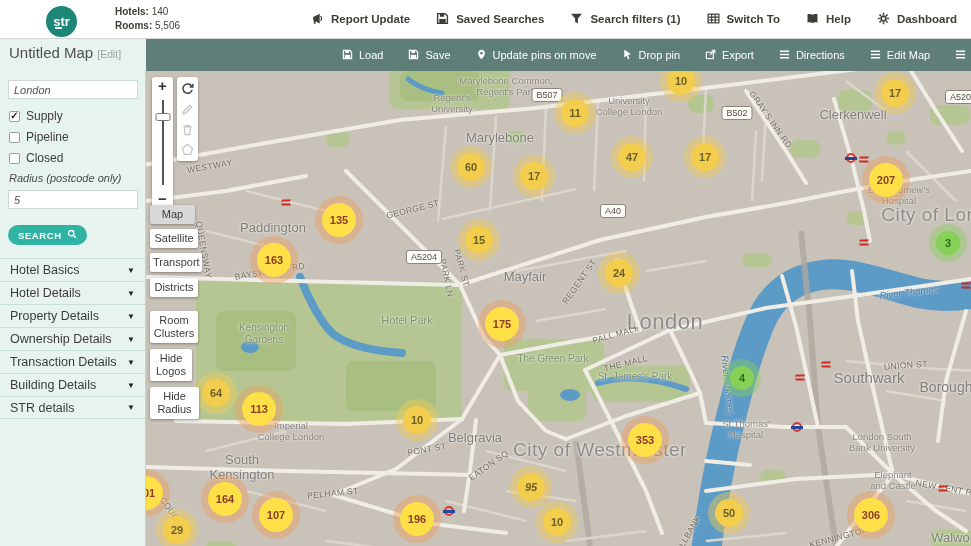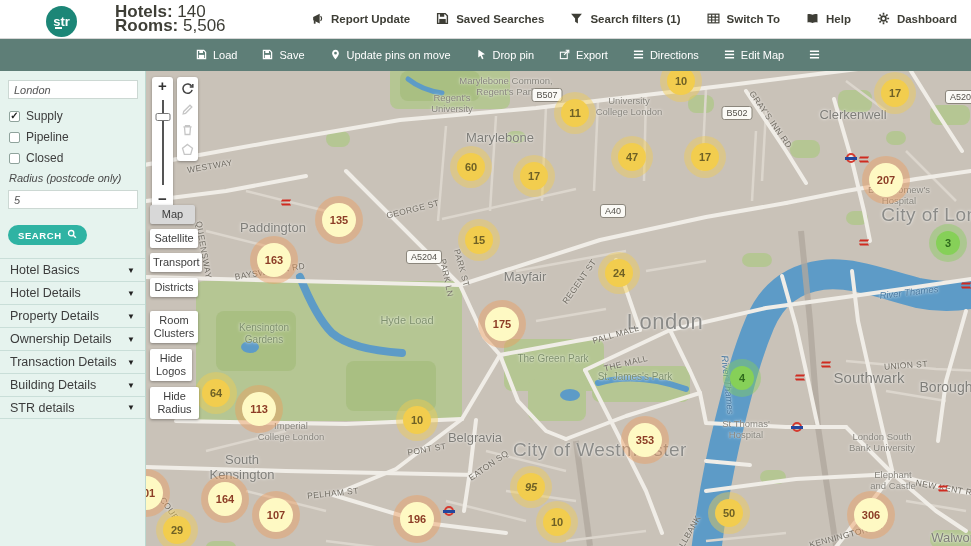--- a/index.html
+++ b/index.html
@@ -7,21 +7,21 @@
     font-family: "Liberation Sans", sans-serif; }
 
   
   .header { height:39px; background:#fff; border-bottom:1px solid #d6d6d6;
     display:flex; align-items:center; position:relative; z-index:30; }
   .logo { width:31px; height:31px; border-radius:50%; background:#1c8677; color:#fff;
     display:flex; align-items:center; justify-content:center; font-weight:bold;
     font-size:13px; margin-left:46px; position:relative; top:2px; flex:none; }
   .logo::after { content:""; position:absolute; width:7px; height:1.5px; background:#fff;
     bottom:8px; left:9px; }
-  .stats { margin-left:38px; font-size:17px; line-height:14px; color:#3e3e36; }
+  .stats { margin-left:38px; font-size:10px; line-height:14px; color:#3e3e36; }
   .stats b { font-weight:bold; }
   .menu { margin-left:auto; display:flex; align-items:center; gap:26px; padding-right:14px; }
   .menu-item { display:flex; align-items:center; gap:7px; font-size:11.5px; font-weight:bold;
     color:#3e3e36; cursor:pointer; white-space:nowrap; }
   .menu-item svg { width:13px; height:13px; flex:none; }
 
   
   .map-bar { height:32px; display:flex; position:relative; z-index:25; }
   .map-title-area { width:146px; flex:none; background:#e6f3ee; padding:5px 0 0 9px; }
   .map-title-area .t { font-size:15px; color:#4f4f4f; }
@@ -69,21 +69,21 @@
   .k-park { color:#7e906c; font-size:10px; }
   .k-road { color:#6e695f; font-size:8.5px; letter-spacing:.4px; white-space:nowrap; }
   .k-water{ color:#48789f; font-size:9.5px; font-style:italic; white-space:nowrap; }
   .shield { position:absolute; transform:translate(-50%,-50%); background:#fbfaf6;
     border:1px solid #8b867c; border-radius:3px; font-size:9px; color:#55524b;
     padding:0 4px; line-height:12px; white-space:nowrap; }
   .marker { position:absolute; transform:translate(-50%,-50%); border-radius:50%;
     display:flex; align-items:center; justify-content:center; font-weight:bold;
     font-size:11px; cursor:pointer; }
   .c-yellow { background:#f2cd4e; color:#6e6126; box-shadow:0 0 0 7px rgba(242,205,78,.42); }
-  .c-orange { background:#fef9c3; color:#8c3d26; box-shadow:0 0 0 7px rgba(239,154,88,.42); }
+  .c-orange { background:#fde047; color:#8c3d26; box-shadow:0 0 0 7px rgba(239,154,88,.42); }
   .c-green  { background:#86d058; color:#2f6b1c; box-shadow:0 0 0 7px rgba(134,208,88,.42); }
   .roundel { position:absolute; width:10px; height:10px; transform:translate(-50%,-50%); }
   .roundel::before { content:""; position:absolute; inset:0; border:2px solid #d53a2f;
     border-radius:50%; }
   .roundel::after { content:""; position:absolute; left:-1px; top:3.5px; width:12px;
     height:3px; background:#24469c; }
   .rail { position:absolute; width:9px; height:7px; transform:translate(-50%,-50%); }
   .rail::before, .rail::after { content:""; position:absolute; left:0; width:9px;
     height:2px; background:#cf2b20; }
   .rail::before { top:0.5px; transform:skewX(-30deg); }
@@ -163,20 +163,23 @@
       <span><svg viewBox="0 0 12 12" fill="none" stroke="#3e3e36">
             <circle cx="6" cy="6" r="2.2" stroke-width="1.6"></circle>
             <path d="M6 .8 V2.6 M6 9.4 V11.2 M.8 6 H2.6 M9.4 6 H11.2 M2.3 2.3 L3.6 3.6 M8.4 8.4 L9.7 9.7 M9.7 2.3 L8.4 3.6 M3.6 8.4 L2.3 9.7" stroke-width="1.5"></path>
           </svg></span>
       <span>Dashboard</span>
     </div>
   </div>
 </div>
 
 <div class="map-bar">
+  <div class="map-title-area">
+    <span class="t">Untitled Map</span><span class="e">[Edit]</span>
+  </div>
   <div class="map-toolbar">
     <div class="tb-btn">
       <span><svg viewBox="0 0 12 12">
             <path d="M1.5 1.5 H8.5 L10.5 3.5 V10.5 H1.5 Z" fill="none" stroke="#fff" stroke-width="1.3"></path>
             <rect x="3.6" y="1.8" width="4" height="2.6" fill="#fff"></rect>
             <rect x="3" y="6.4" width="6" height="4" fill="#fff"></rect>
           </svg></span>
       <span>Load</span>
     </div>
     <div class="tb-btn">
@@ -393,21 +396,21 @@
         <div class="mlabel k-town" style="left: 127px; top: 157px; transform: translate(-50%, -50%);">Paddington</div>
         <div class="mlabel k-road" style="left: 267px; top: 139px; transform: translate(-50%, -50%) rotate(-14deg);">GEORGE ST</div>
         <div class="mlabel k-big" style="left: 800px; top: 144px; font-size: 19px; transform: translate(-50%, -50%);">City of London</div>
         <div class="mlabel k-road" style="left: 57px; top: 179px; transform: translate(-50%, -50%) rotate(80deg);">QUEENSWAY</div>
         <div class="mlabel k-road" style="left: 315px; top: 197px; transform: translate(-50%, -50%) rotate(75deg);">PARK ST</div>
         <div class="mlabel k-road" style="left: 124px; top: 201px; transform: translate(-50%, -50%) rotate(-9deg);">BAYSWATER RD</div>
         <div class="mlabel k-town" style="left: 379px; top: 206px; transform: translate(-50%, -50%);">Mayfair</div>
         <div class="mlabel k-road" style="left: 300px; top: 207px; transform: translate(-50%, -50%) rotate(78deg);">PARK LN</div>
         <div class="mlabel k-road" style="left: 434px; top: 211px; transform: translate(-50%, -50%) rotate(-55deg);">REGENT ST</div>
         <div class="mlabel k-water" style="left: 763px; top: 222px; transform: translate(-50%, -50%) rotate(-7deg);">River Thames</div>
-        <div class="mlabel k-park" style="left: 261px; top: 249px; font-size: 11px; transform: translate(-50%, -50%);">Hyde Load</div>
+        <div class="mlabel k-park" style="left: 261px; top: 249px; font-size: 11px; transform: translate(-50%, -50%);">Hotel Park</div>
         <div class="mlabel k-big" style="left: 519px; top: 251px; font-size: 22px; transform: translate(-50%, -50%);">London</div>
         <div class="mlabel k-park" style="left: 118px; top: 262px; transform: translate(-50%, -50%);">Kensington
 Gardens</div>
         <div class="mlabel k-road" style="left: 470px; top: 264px; transform: translate(-50%, -50%) rotate(-16deg);">PALL MALL</div>
         <div class="mlabel k-park" style="left: 407px; top: 288px; transform: translate(-50%, -50%);">The Green Park</div>
         <div class="mlabel k-road" style="left: 480px; top: 293px; transform: translate(-50%, -50%) rotate(-14deg);">THE MALL</div>
         <div class="mlabel k-road" style="left: 760px; top: 295px; transform: translate(-50%, -50%) rotate(-4deg);">UNION ST</div>
         <div class="mlabel k-park" style="left: 489px; top: 306px; transform: translate(-50%, -50%);">St. James's Park</div>
         <div class="mlabel k-town" style="left: 723px; top: 307px; font-size: 15px; transform: translate(-50%, -50%);">Southwark</div>
         <div class="mlabel k-water" style="left: 581px; top: 314px; transform: translate(-50%, -50%) rotate(84deg);">River Thames</div>

